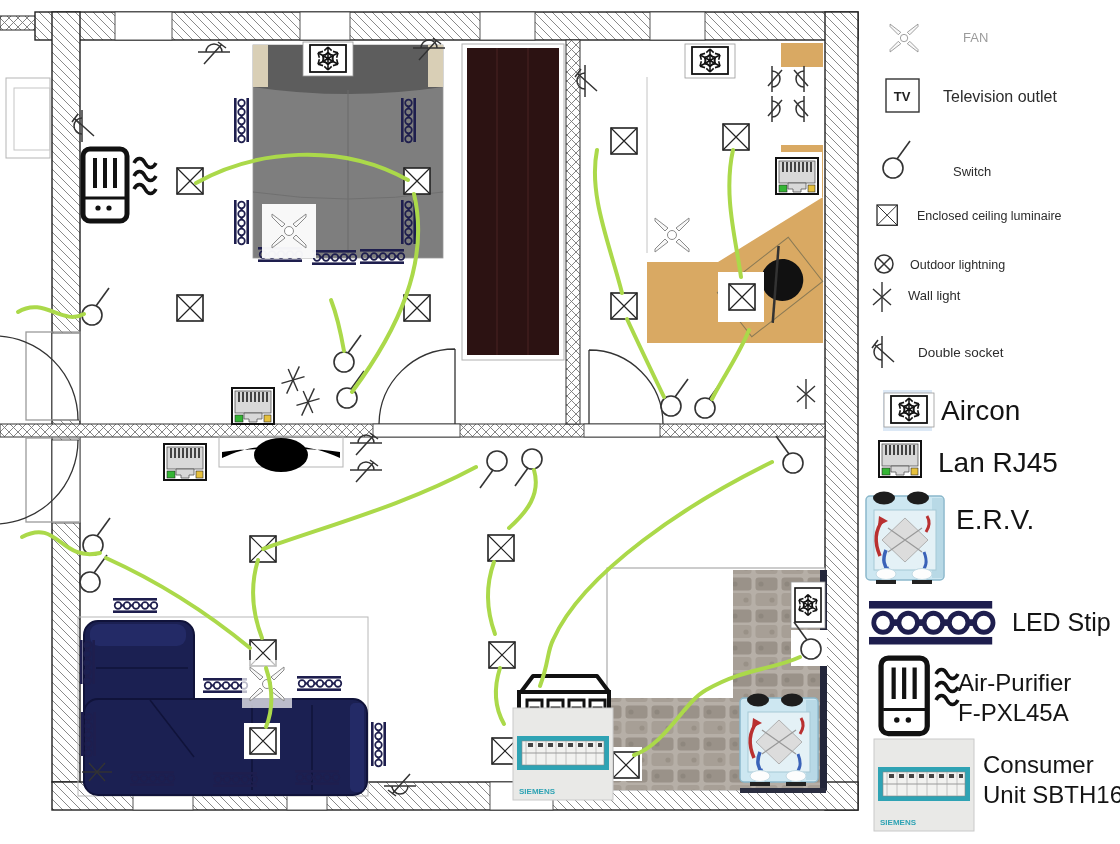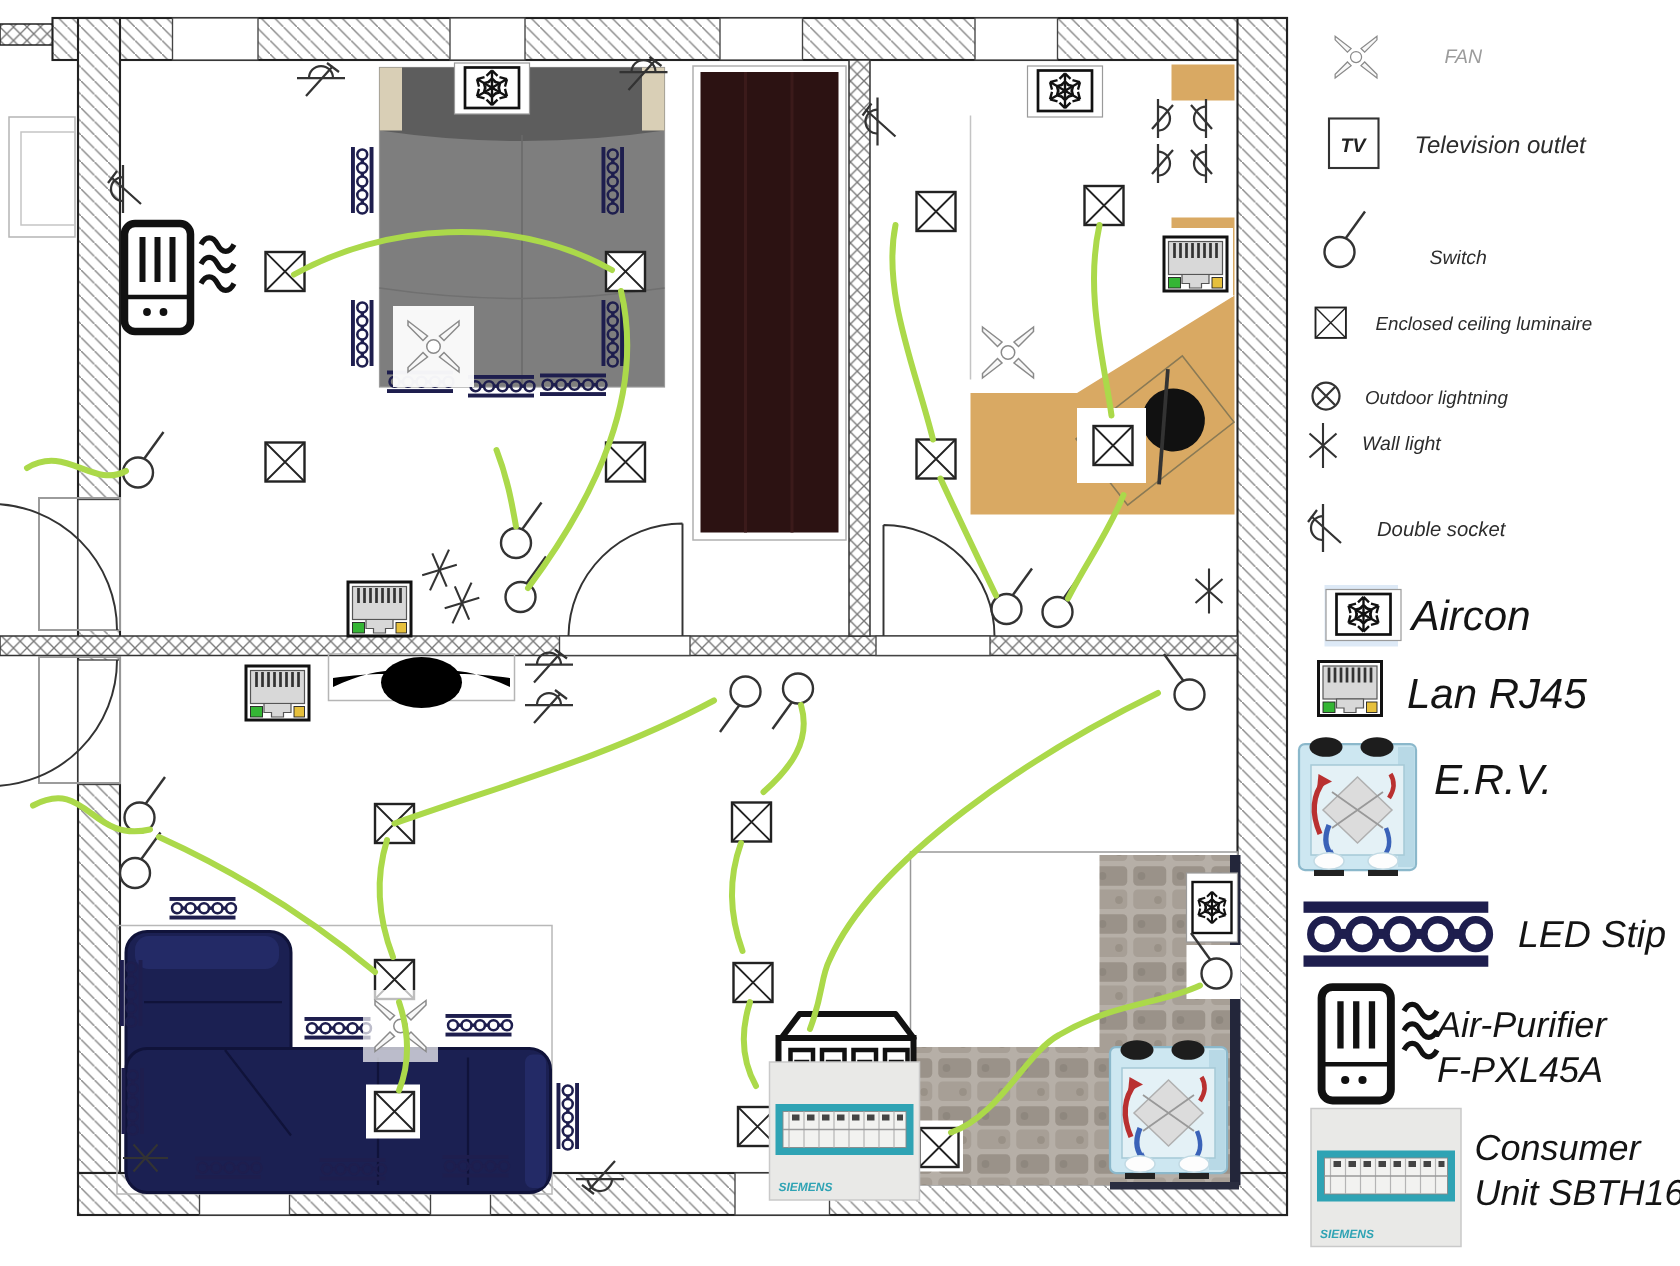--- a/index.html
+++ b/index.html
@@ -1,16 +1,16 @@
 <!DOCTYPE html>
 <html><head>
 <meta charset="utf-8">
 <style>
   html,body{margin:0;padding:0;background:#fff;}
-  .stage{position:relative;width:1120px;height:844px;background:#ffffff;overflow:hidden;font-style:italic;}
+  .stage{position:relative;width:1120px;height:844px;background:#ffffff;overflow:hidden;}
   svg{position:absolute;left:0;top:0;}
   text{font-family:"Liberation Sans", sans-serif;}
   .lbl-small{fill:#2c2c2c;}
   .lbl-gray{fill:#9b9b9b;}
   .lbl-big{fill:#141414;}
 </style>
 </head>
 <body>
 
 <div class="stage">

